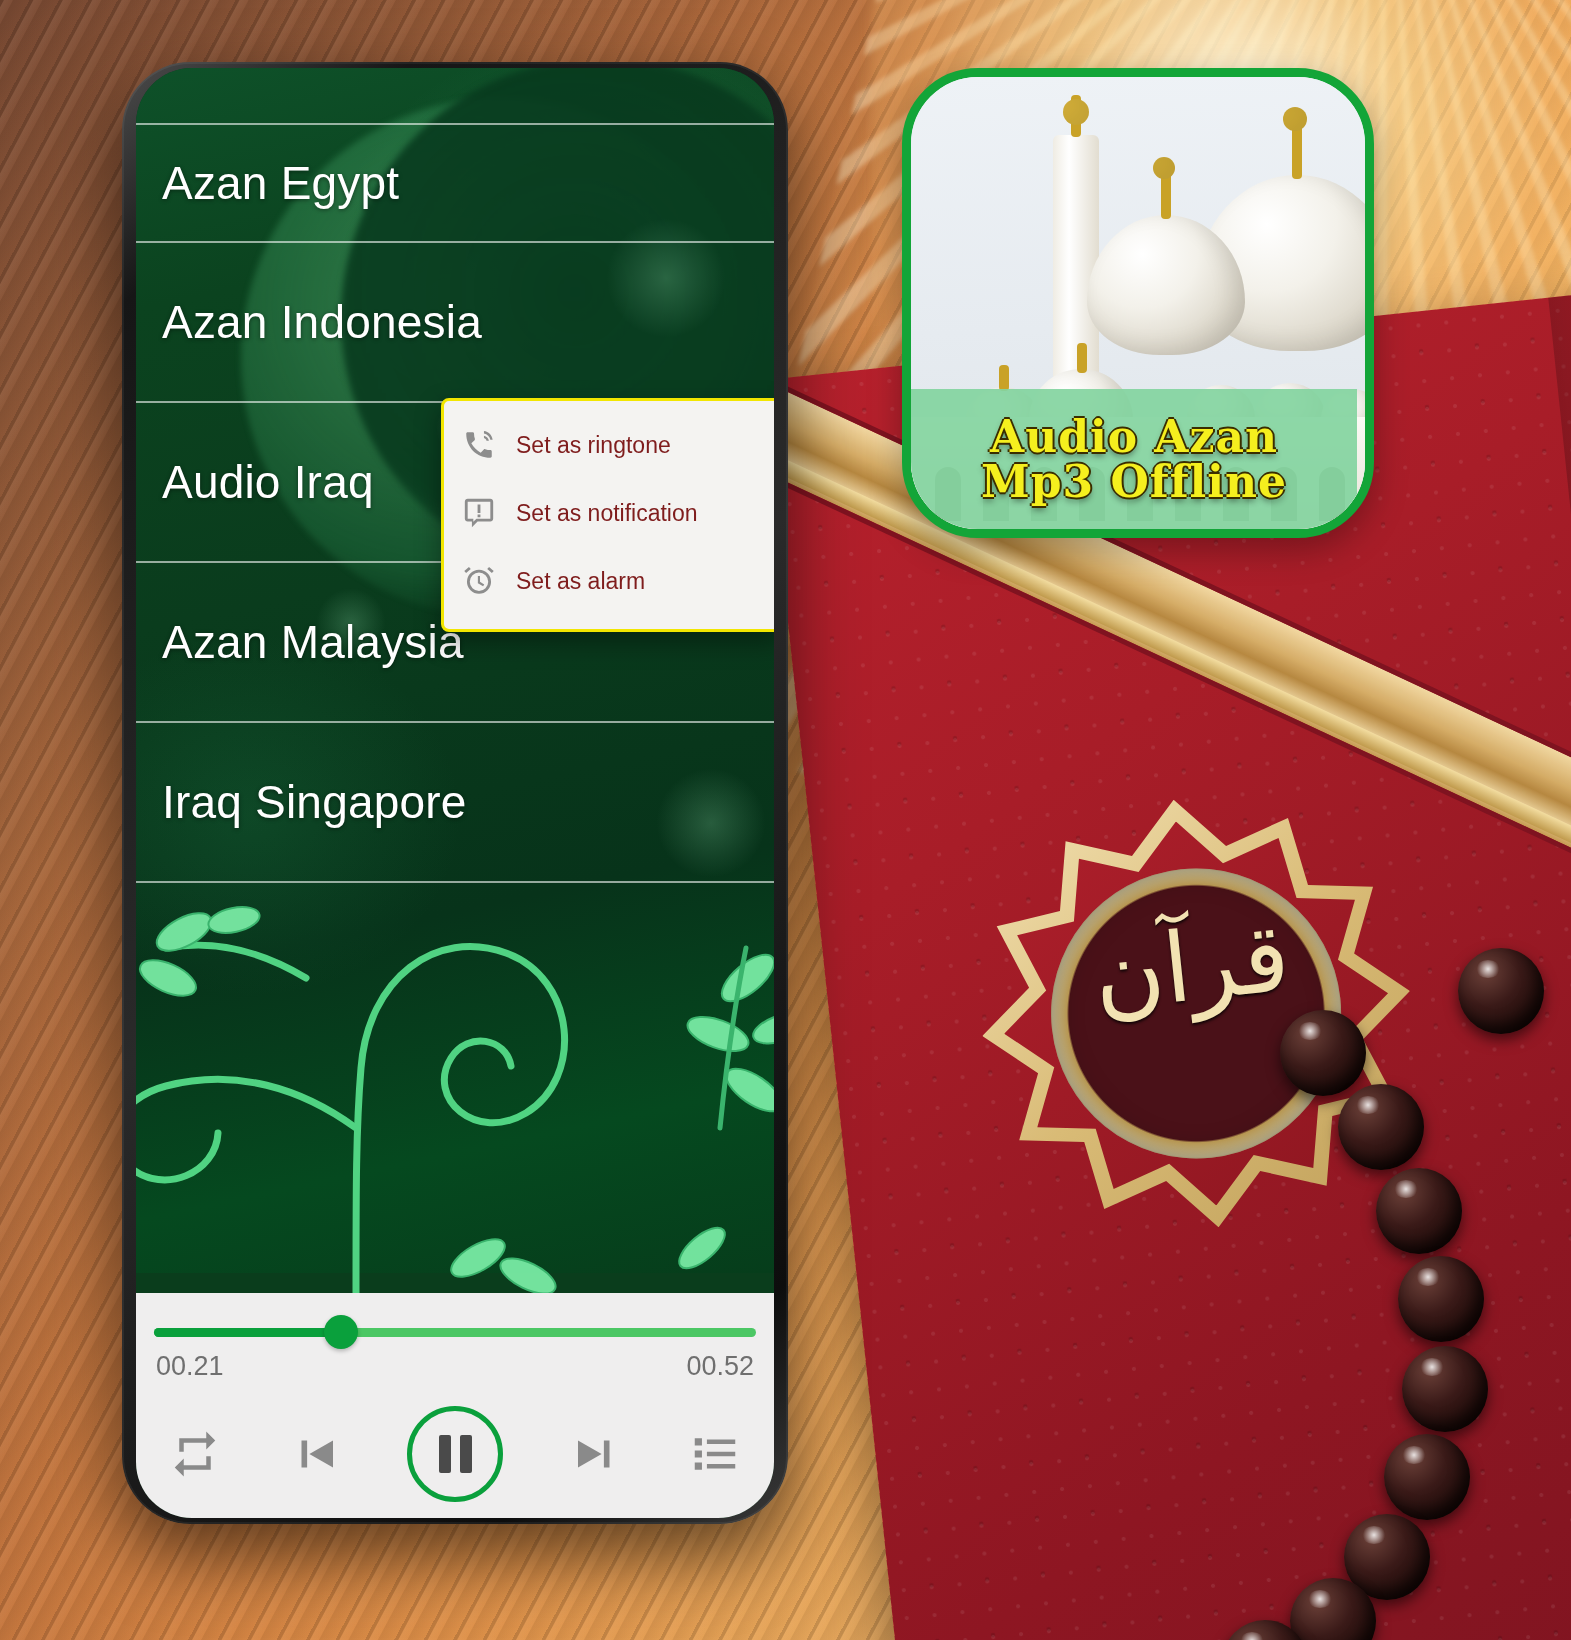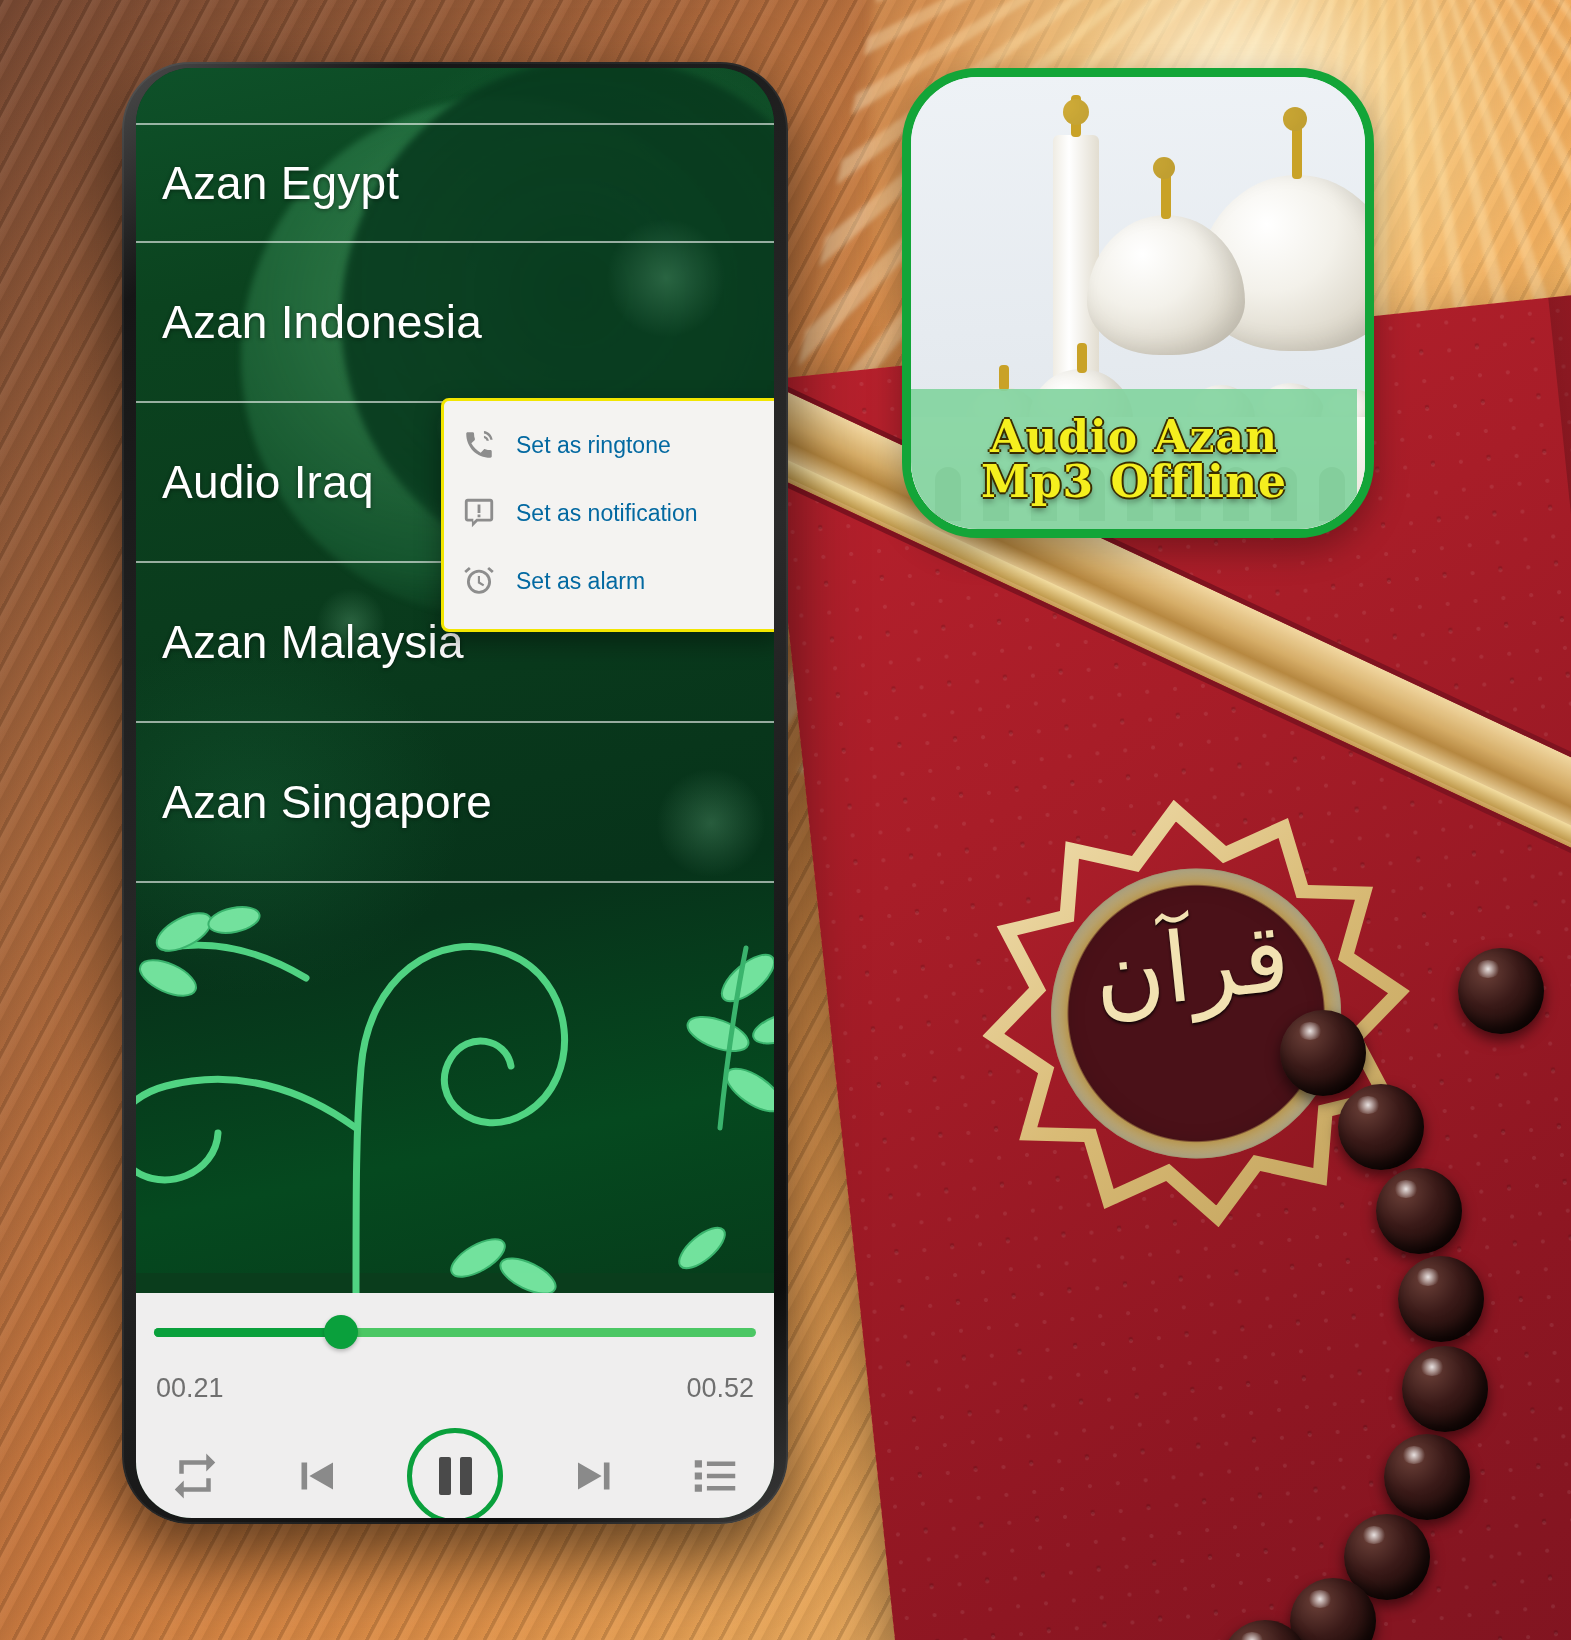--- a/index.html
+++ b/index.html
@@ -226,21 +226,21 @@
     gap: 20px;
   }
   .ctx-icon {
     width: 34px; height: 34px;
     flex: 0 0 34px;
     color:#8d8d8d;
   }
   .ctx-icon svg { width:100%; height:100%; display:block; fill:#8d8d8d; }
   .ctx-label {
     font-size: 23px;
-    color: #0369a1;
+    color: #7f1d1d;
     font-weight: 400;
     text-align: right;
   }
 
   
   .player {
     position:absolute; left:0; right:0; bottom:0;
     height: 225px;
     background:#efeeee;
   }
@@ -266,21 +266,20 @@
     margin-left:-17px;
     background:#0aa03c;
     box-shadow: 0 2px 4px rgba(0,0,0,.25);
   }
   .times {
     display:flex; justify-content:space-between;
     padding: 8px 20px 0 20px;
     font-size: 27px;
     color:#6f6f6f;
     font-weight: 400;
-    margin-top: 22px;
   }
   .controls {
     display:flex; align-items:center; justify-content:space-between;
     padding: 24px 32px 0 32px;
   }
   .ctrl { width:54px; height:54px; color:#8a8a8a; }
   .ctrl svg { width:100%; height:100%; fill:#8a8a8a; display:block; }
   .play-btn {
     width: 96px; height: 96px;
     border-radius:50%;
@@ -428,21 +427,21 @@
         <div class="row">
           <span class="row-label">Azan Indonesia</span>
         </div>
         <div class="row">
           <span class="row-label">Audio Iraq</span>
         </div>
         <div class="row">
           <span class="row-label">Azan Malaysia</span>
         </div>
         <div class="row">
-          <span class="row-label">Azan Singapore</span>
+          <span class="row-label">Iraq Singapore</span>
         </div>
       </div>
 
       <div class="ctx-menu">
         <div class="ctx-item">
           <span class="ctx-icon">
             <svg viewBox="0 0 24 24">
                 <path d="M6.6 10.8c1.4 2.8 3.8 5.1 6.6 6.6l2.2-2.2c.3-.3.7-.4 1-.2 1.2.4 2.4.6 3.6.6.6 0 1 .4 1 1V20c0 .6-.4 1-1 1C10.4 21 3 13.6 3 4c0-.6.4-1 1-1h3.5c.6 0 1 .4 1 1 0 1.3.2 2.5.6 3.6.1.4 0 .8-.2 1.1l-2.3 2.1z"></path>
                 <path d="M15.5 2.2v1.6c2.3.4 4.1 2.2 4.5 4.5h1.6c-.4-3.2-2.9-5.7-6.1-6.1zM15.5 5.4v1.7c.9.3 1.6 1 1.8 1.9h1.7c-.3-1.8-1.7-3.2-3.5-3.6z"></path>
               </svg>

